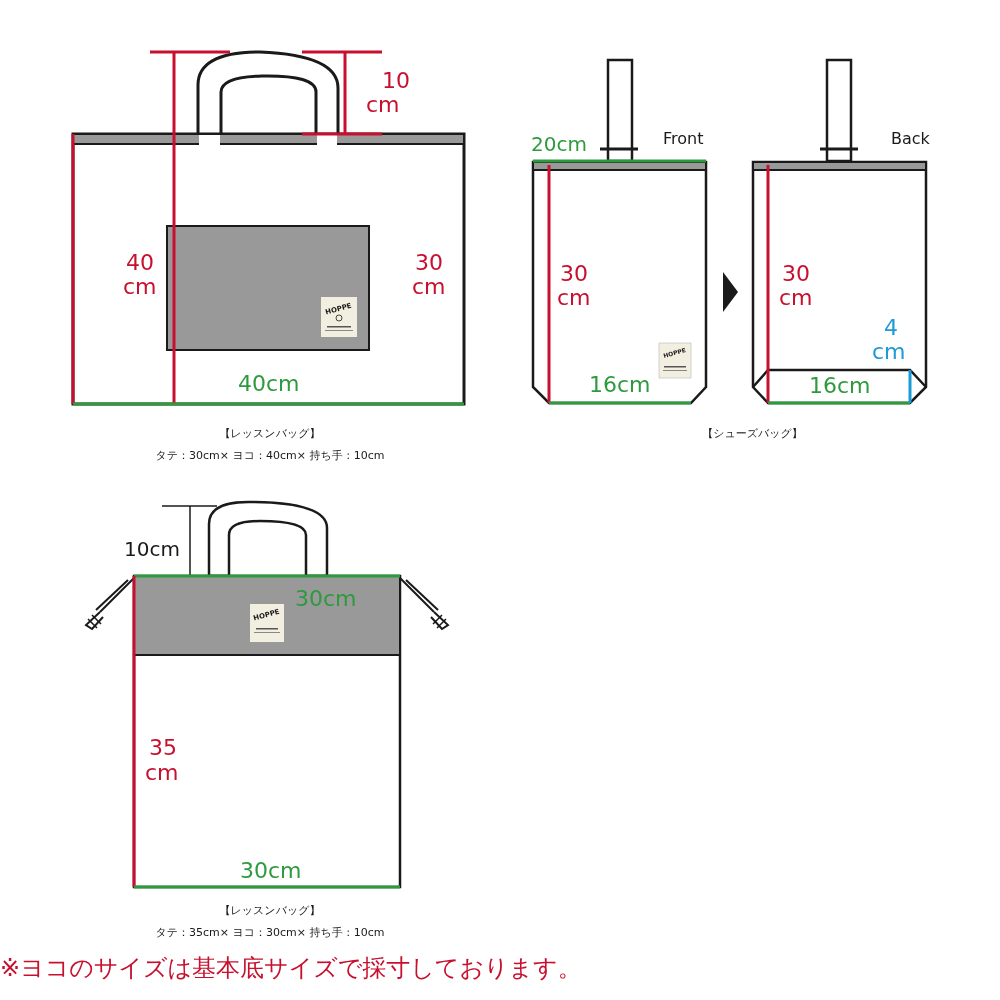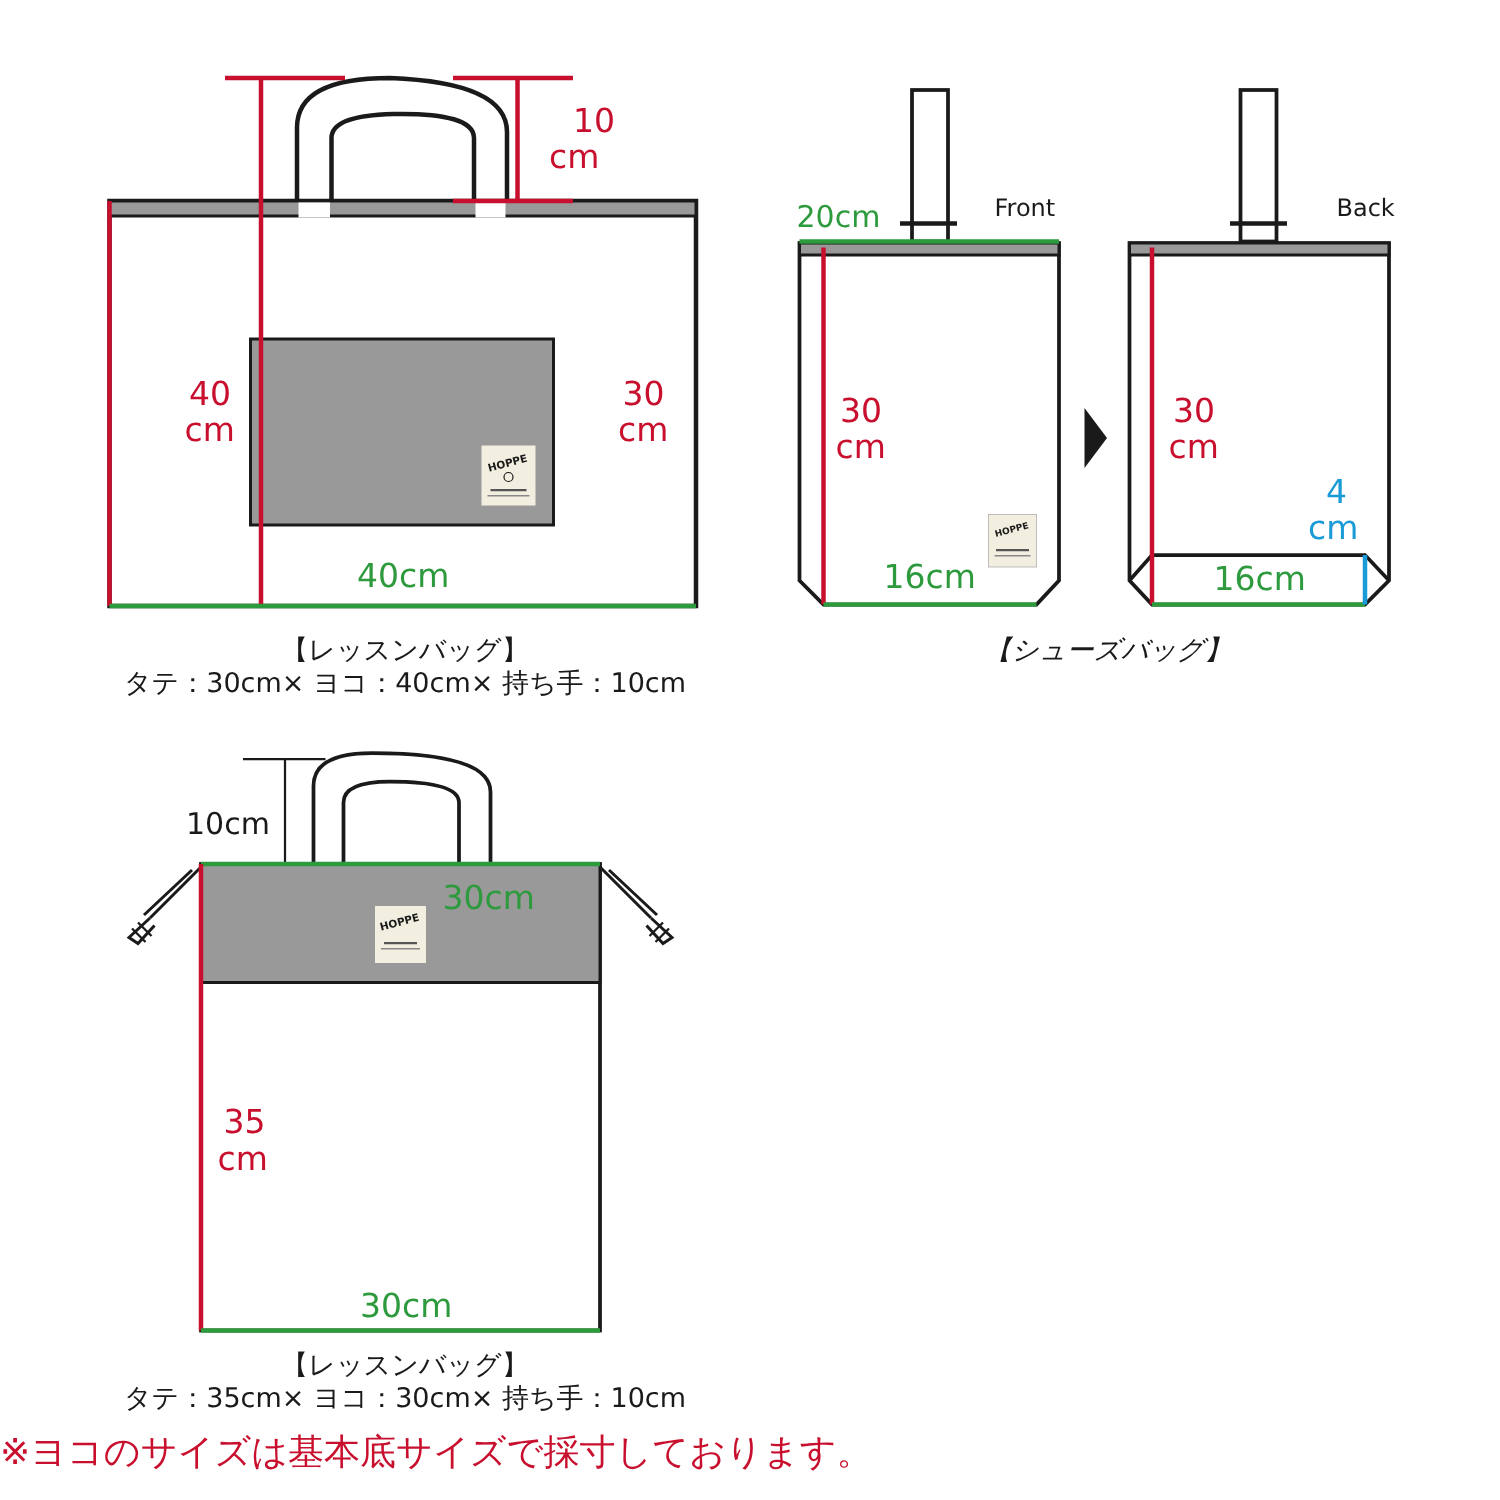--- a/index.html
+++ b/index.html
@@ -3,21 +3,21 @@
 <meta charset="utf-8">
 <style>
   html, body { margin:0; padding:0; background:#ffffff; }
   body { width:1000px; height:1000px; position:relative; overflow:hidden; font-family:"DejaVu Sans", sans-serif; }
   svg { position:absolute; left:0; top:0; }
   .lbl { font-family:"DejaVu Sans", sans-serif; }
   .red { fill:#c8102e; }
   .green { fill:#2e9a3e; }
   .blue { fill:#1a9ad6; }
   .black { fill:#1a1a1a; }
-  .caption { position:absolute; text-align:center; color:#1a1a1a; font-size:18px; line-height:22px; }
+  .caption { position:absolute; text-align:center; color:#1a1a1a; font-size:11px; line-height:22px; }
   .note { position:absolute; left:0; width:1000px; top:952px; text-align:left; color:#c8102e; font-size:24px; }
 </style>
 </head>
 <body>
 
 <svg width="1000" height="1000" viewBox="0 0 1000 1000">
 
   <g>
 
     <path d="M198,144 L198,85 Q198,52 260,52 Q338,55 338,88 L338,144 L316,144 L316,92 Q316,75 262,76 Q221,77 221,92 L221,144 Z" fill="#ffffff" stroke="#1a1a1a" stroke-width="3"></path>
@@ -134,21 +134,21 @@
     <text class="lbl red" x="145" y="780" font-size="22">cm</text>
     <text class="lbl green" x="240" y="878" font-size="22">30cm</text>
   </g>
 </svg>
 
 <div class="caption" style="left:60px; top:423px; width:420px;">
   <div>【レッスンバッグ】</div>
   <div>タテ：30cm× ヨコ：40cm× 持ち手：10cm</div>
 </div>
 
-<div class="caption" style="left:536px; top:423px; width:405px;font-style:italic;">
+<div class="caption" style="left:550px; top:423px; width:405px;">
   <div>【シューズバッグ】</div>
 </div>
 
 <div class="caption" style="left:60px; top:900px; width:420px;">
   <div>【レッスンバッグ】</div>
   <div>タテ：35cm× ヨコ：30cm× 持ち手：10cm</div>
 </div>
 
 <div class="note">※ヨコのサイズは基本底サイズで採寸しております。</div>
 

